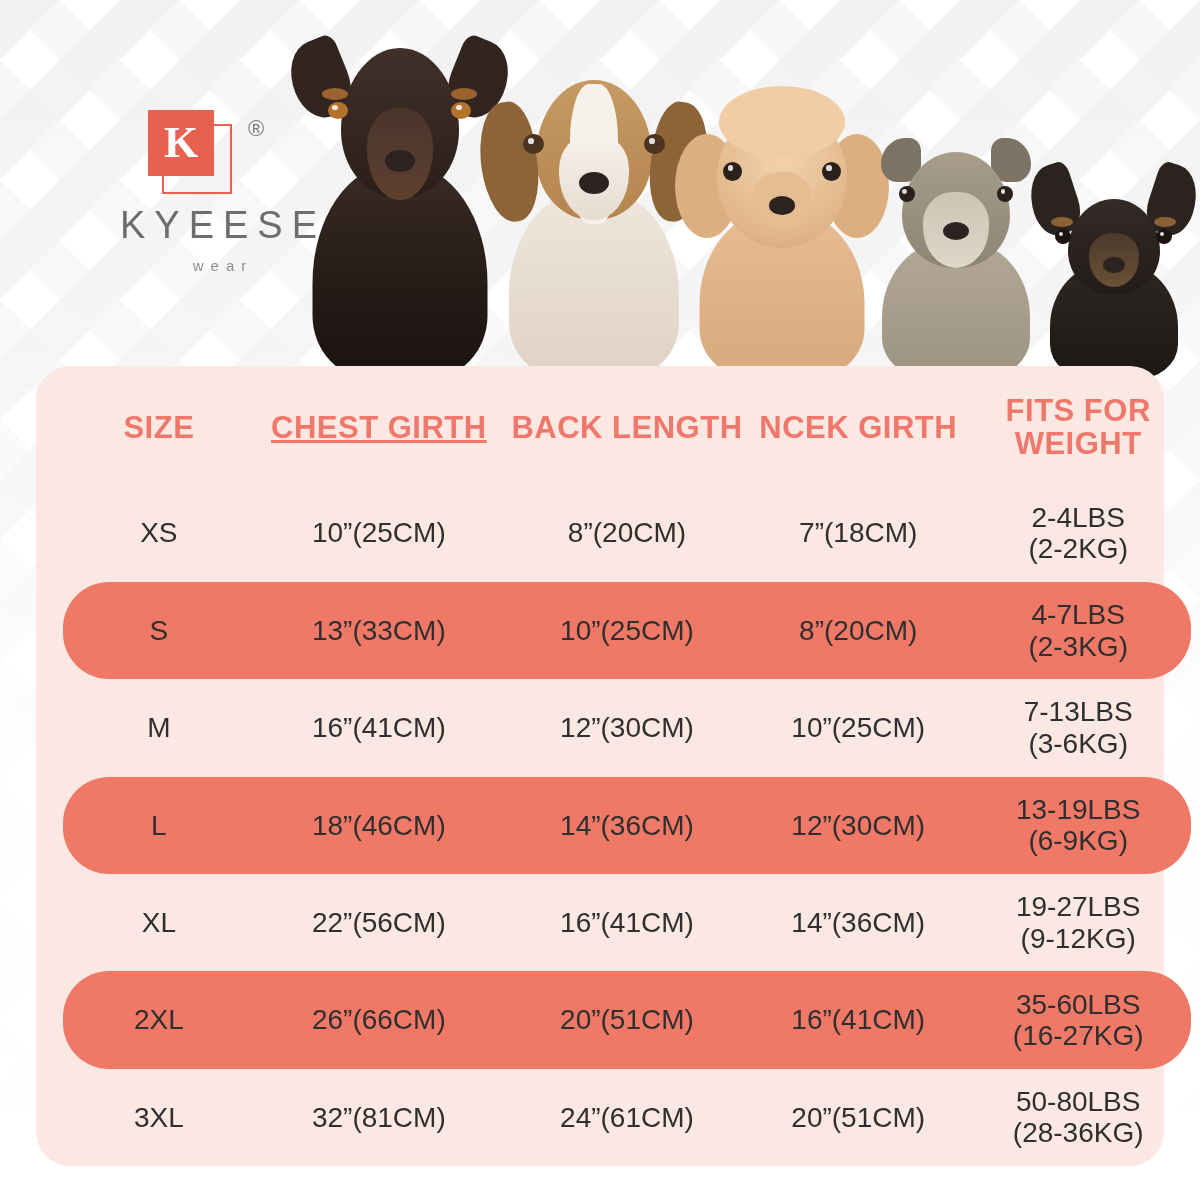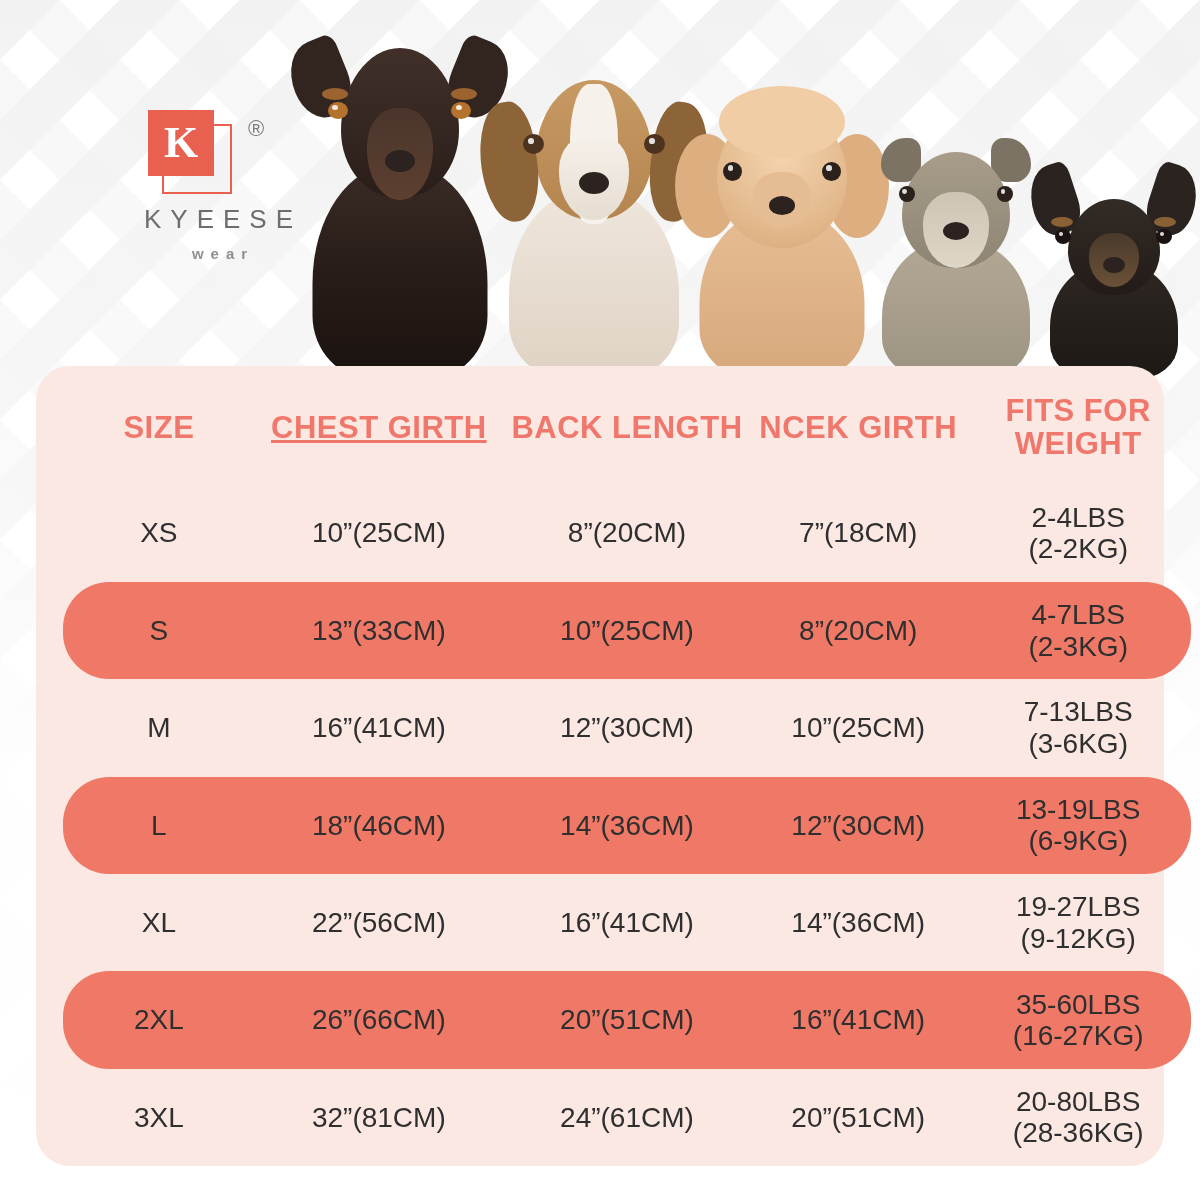--- a/index.html
+++ b/index.html
@@ -68,31 +68,30 @@
   }
   #logo-reg {
     position: absolute;
     left: 140px;
     top: 6px;
     font-size: 22px;
     color: #7a7a7a;
   }
   #logo-word {
     margin-top: 28px;
-    font-size: 26px;
+    font-size: 38px;
     letter-spacing: 9px;
     color: #6d6d6d;
     font-family: "Liberation Sans", sans-serif;
   }
   #logo-sub {
     margin-top: 10px;
     font-size: 15px;
     letter-spacing: 7px;
     color: #8f8f8f;
-    font-weight: bold;
   }
 
   
   #dogs {
     position: absolute;
     left: 300px;
     top: 10px;
     width: 890px;
     height: 370px;
     display: flex;
@@ -421,20 +420,20 @@
           <span>(16-27KG)</span>
         </td>
       </tr>
 
       <tr>
         <td class="size-label">3XL</td>
         <td>32”(81CM)</td>
         <td>24”(61CM)</td>
         <td>20”(51CM)</td>
         <td class="cell-two-line">
-          <span>20-80LBS</span>
+          <span>50-80LBS</span>
           <span>(28-36KG)</span>
         </td>
       </tr>
 
     </tbody>
   </table>
 </div>
 
 </body></html>

